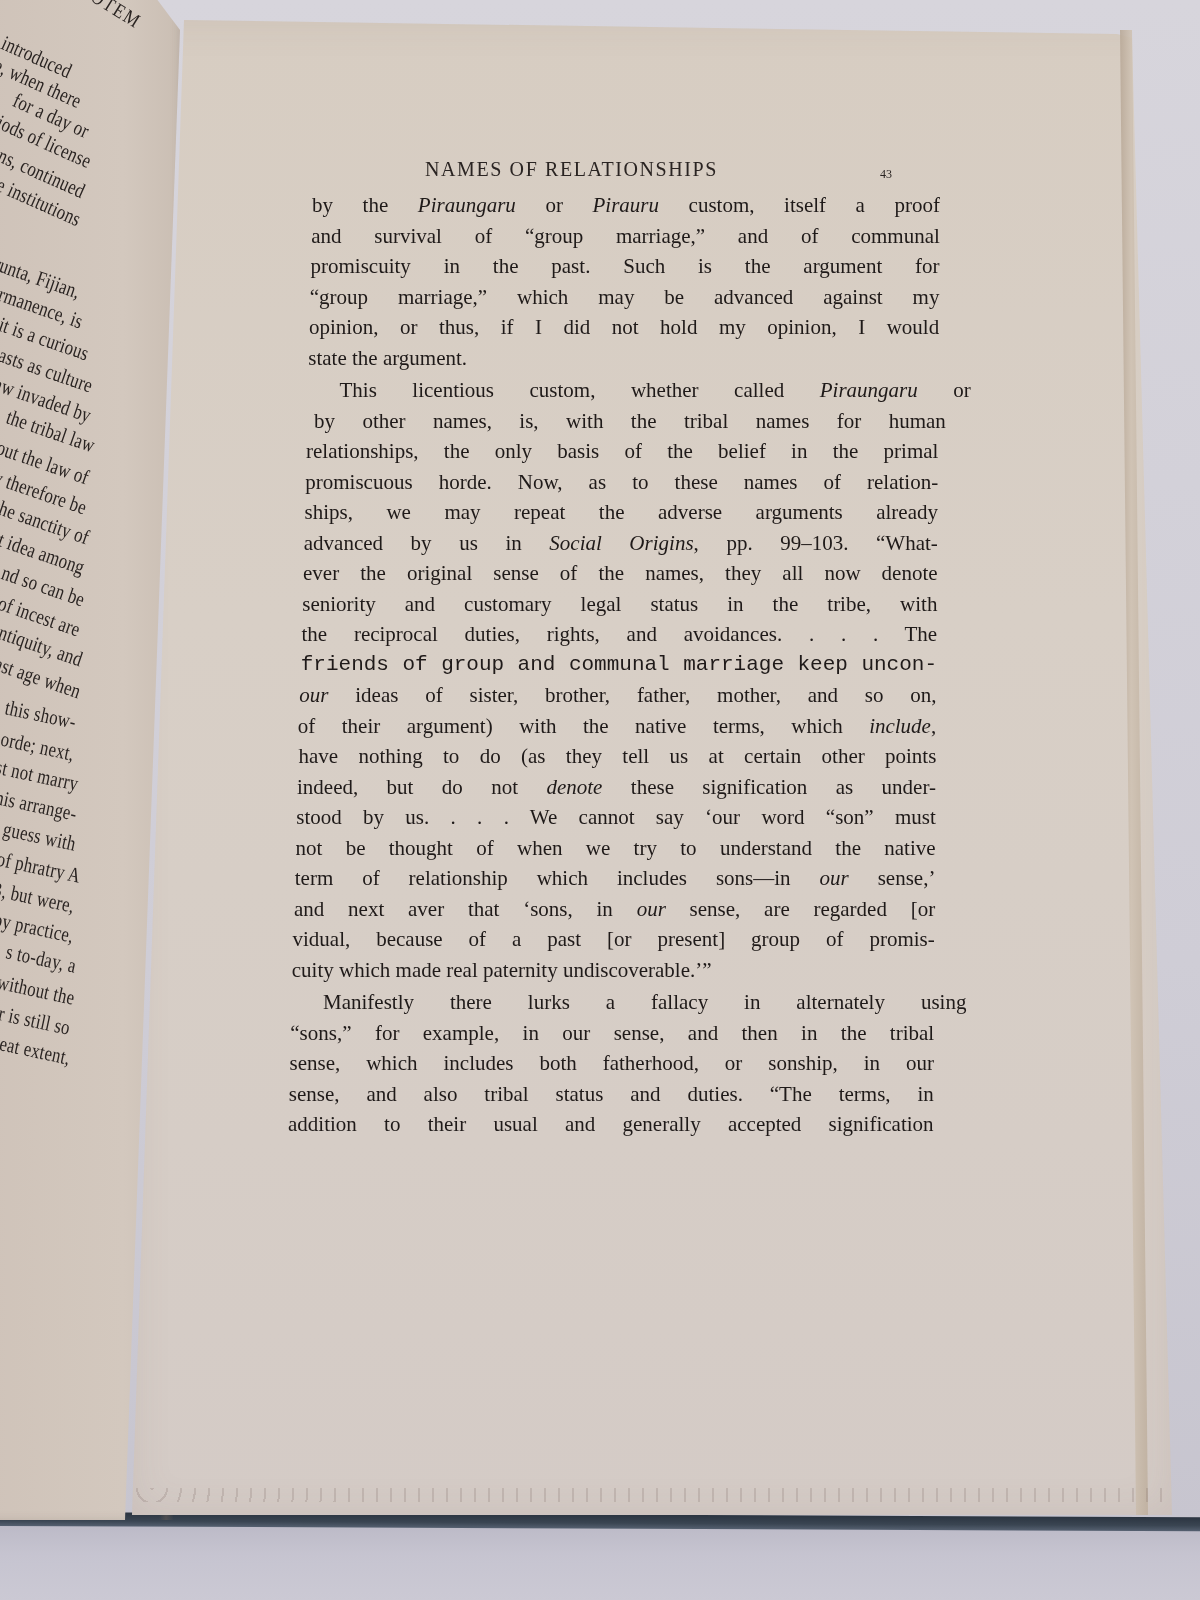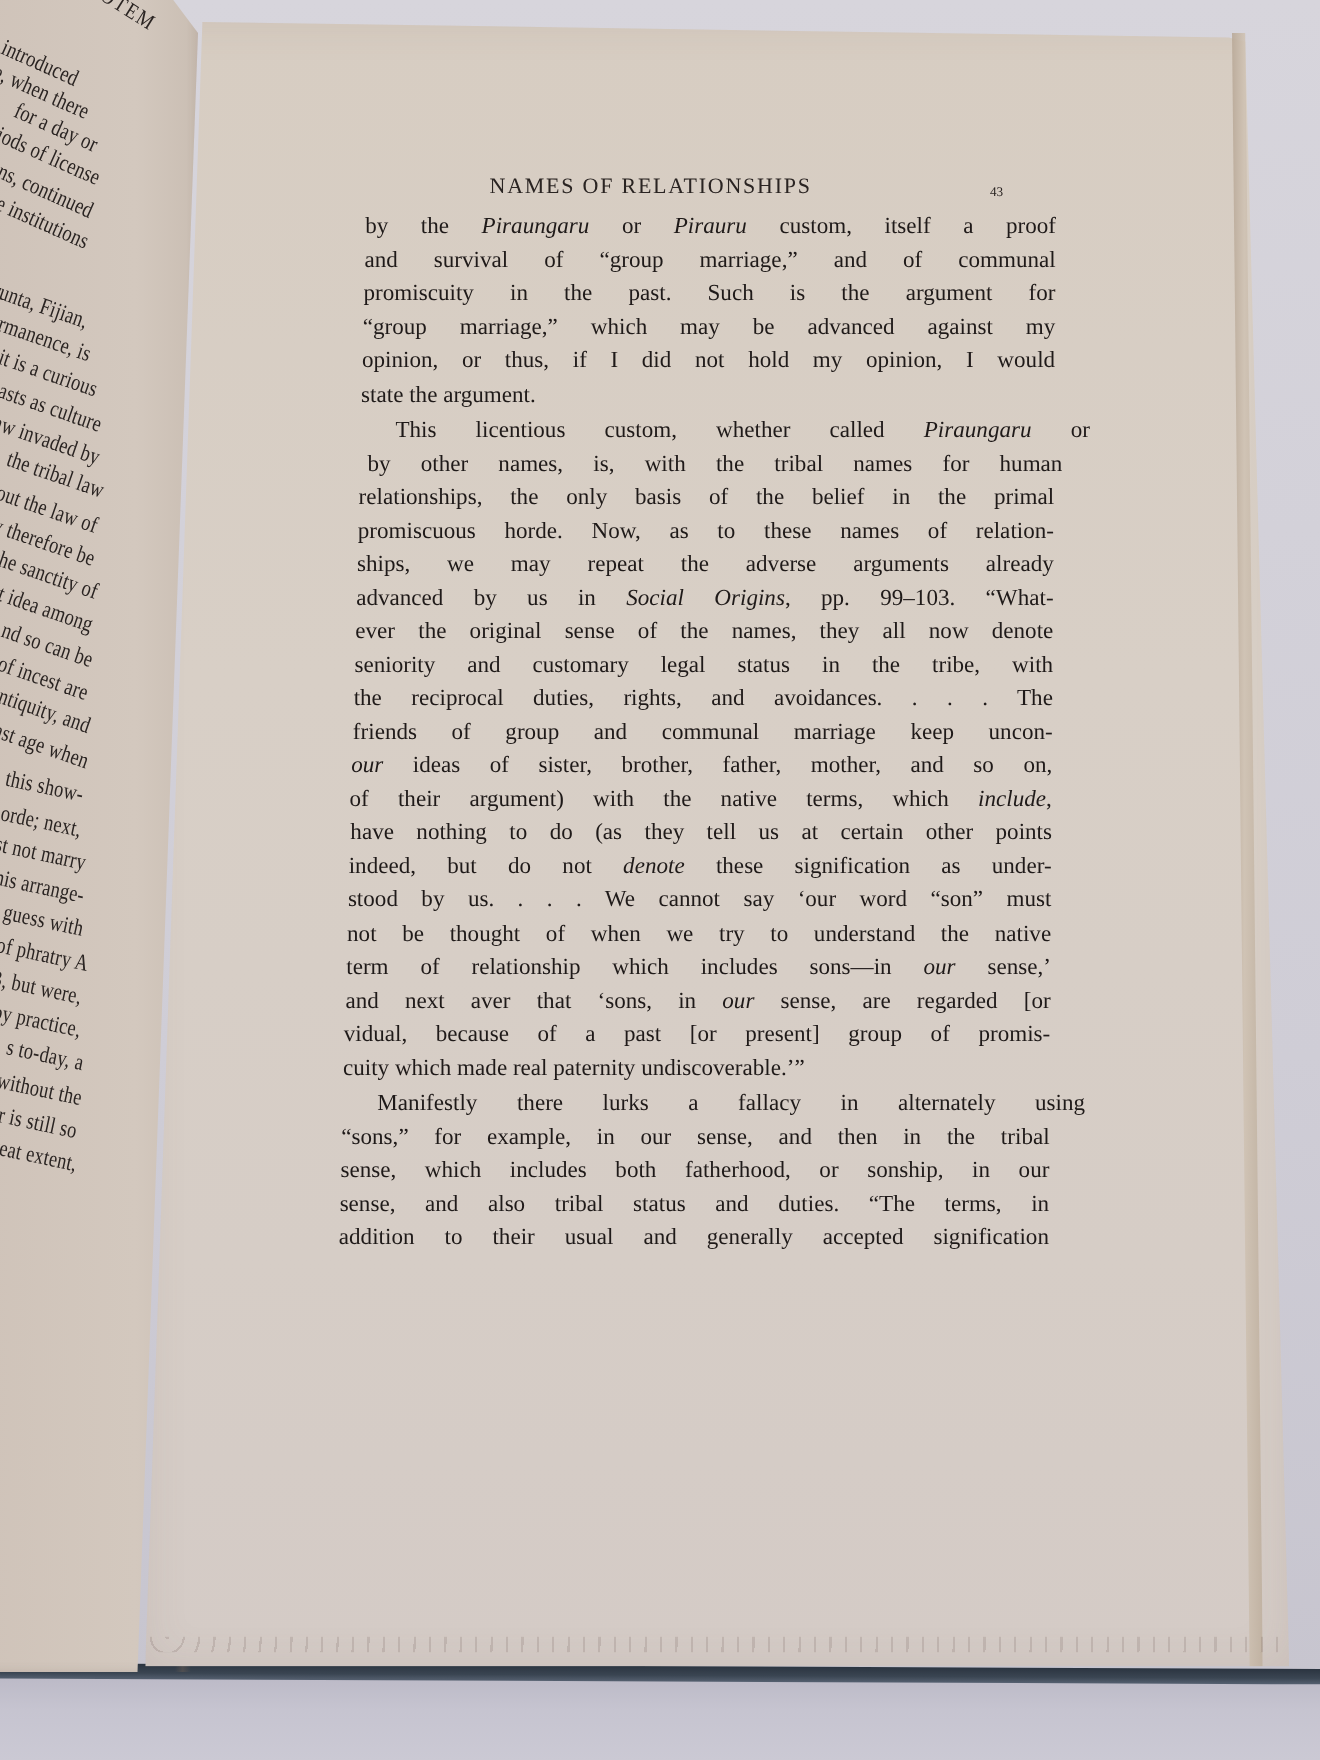--- a/index.html
+++ b/index.html
@@ -95,21 +95,20 @@
       background:
         repeating-radial-gradient(circle at 20px 0, rgba(120,100,95,0.35) 0 2px, transparent 2px 14px);
       opacity: 0.6;
     }
     
     .page-content {
       position: absolute;
       left: 280px; top: 150px;
       width: 660px;
       color: #1f1a19;
-      margin-left: 20px;
     }
     .running-head {
       position: relative;
       height: 40px;
     }
     .running-title {
       position: absolute;
       left: 145px; top: 8px;
       font-size: 20px;
       letter-spacing: 1.6px;
@@ -207,21 +206,21 @@
         <div style="margin-top: 2px;">
           <span class="line indent" style="left: 27.5px; width: 631.3px;"><span>This licentious custom, whether called </span><em>Piraungaru</em><span> or</span></span>
           <span class="line" style="left: 34px; width: 631.85px;"><span>by other names, is, with the tribal names for human</span></span>
           <span class="line" style="left: 26px; width: 632.4px;"><span>relationships, the only basis of the belief in the primal</span></span>
           <span class="line" style="left: 25.25px; width: 632.95px;"><span>promiscuous horde.  Now, as to these names of relation-</span></span>
           <span class="line" style="left: 24.5px; width: 633.5px;"><span>ships, we may repeat the adverse arguments already</span></span>
           <span class="line" style="left: 23.75px; width: 634.05px;"><span>advanced by us in </span><em>Social Origins</em><span>, pp. 99–103.  “What-</span></span>
           <span class="line" style="left: 23px; width: 634.6px;"><span>ever the original sense of the names, they all now denote</span></span>
           <span class="line" style="left: 22.25px; width: 635.15px;"><span>seniority and customary legal status in the tribe, with</span></span>
           <span class="line" style="left: 21.5px; width: 635.7px;"><span>the reciprocal duties, rights, and avoidances. . . . The</span></span>
-          <span class="line" style="left: 20.75px; width: 636.25px;"><span>friends of group and communal marriage keep uncon-</span></span>
+          <span class="line" style="left: 20.75px; width: 636.25px; font-family: Liberation Mono, monospace;"><span>friends of group and communal marriage keep uncon-</span></span>
           <span class="line" style="left: 19.25px; width: 637.35px;"><em>our</em><span> ideas of sister, brother, father, mother, and so on,</span></span>
           <span class="line" style="left: 17.75px; width: 638.45px;"><span>of their argument) with the native terms, which </span><em>include</em><span>,</span></span>
           <span class="line" style="left: 18.5px; width: 637.9px;"><span>have nothing to do (as they tell us at certain other points</span></span>
           <span class="line" style="left: 17px; width: 639px;"><span>indeed, but do not </span><em>denote</em><span> these signification as under-</span></span>
           <span class="line" style="left: 16.25px; width: 639.55px;"><span>stood by us. . . . We cannot say ‘our word “son” must</span></span>
           <span class="line" style="left: 15.5px; width: 640.1px;"><span>not be thought of when we try to understand the native</span></span>
           <span class="line" style="left: 14.75px; width: 640.65px;"><span>term of relationship which includes sons—in </span><em>our</em><span> sense,’</span></span>
           <span class="line" style="left: 14px; width: 641.2px;"><span>and next aver that ‘sons, in </span><em>our</em><span> sense, are regarded [or</span></span>
           <span class="line" style="left: 12.5px; width: 642.3px;"><span>vidual, because of a past [or present] group of promis-</span></span>
           <span class="line last" style="left: 11.75px; width: 642.85px;"><span>cuity which made real paternity undiscoverable.’”</span></span>

